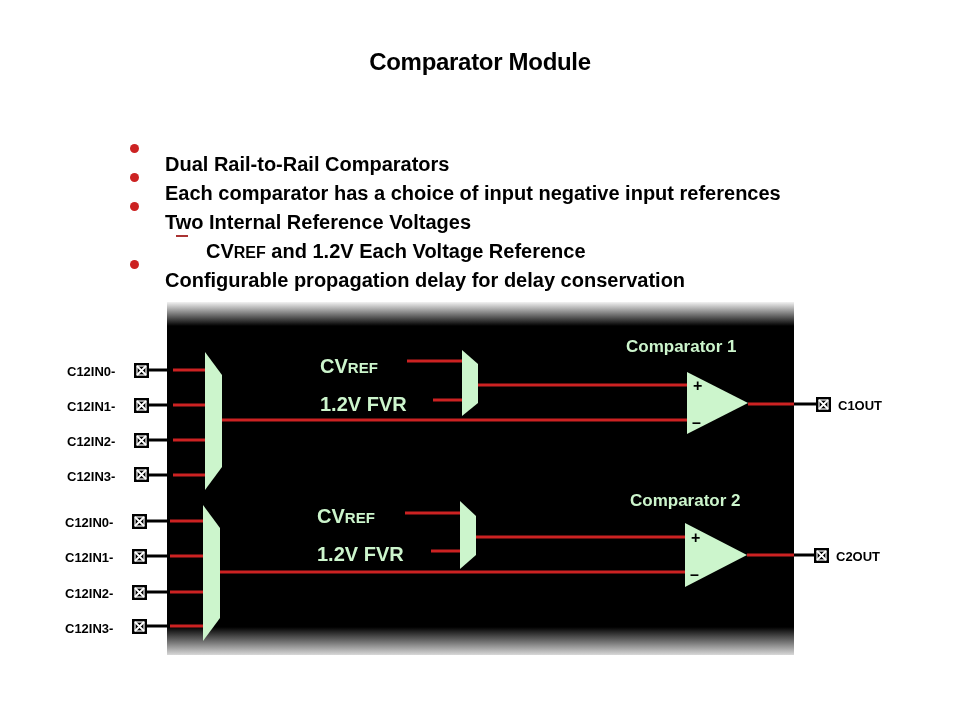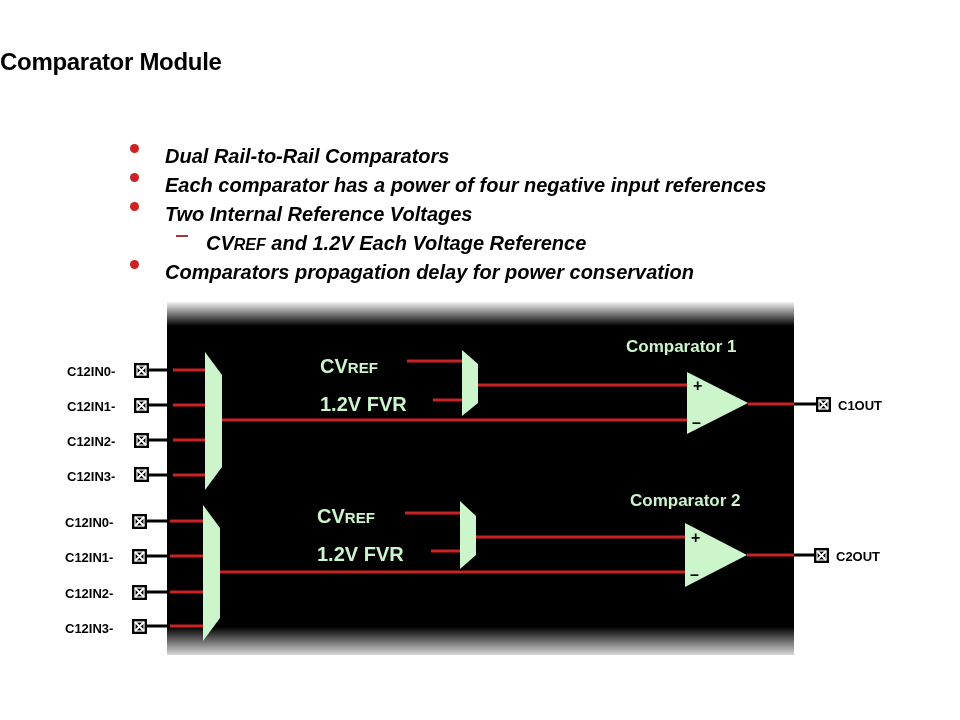--- a/index.html
+++ b/index.html
@@ -1,54 +1,54 @@
 <!DOCTYPE html>
 <html><head>
 <meta charset="utf-8">
 <style>
   html, body { margin:0; padding:0; background:#ffffff; }
   body { width:960px; height:720px; position:relative; overflow:hidden;
          font-family:"Liberation Sans", sans-serif; color:#000; }
-  .title { position:absolute; left:0; width:960px; top:48px; 
+  .title { position:absolute; left:0; width:960px; top:48px; text-align:center;
            font-weight:bold; font-size:24px; letter-spacing:-0.3px; }
   .bullets { position:absolute; left:130px; top:137px; }
   .b { position:absolute; white-space:nowrap; font-weight:bold; font-size:20px; }
   .b .dot { position:absolute; left:0; top:7px; width:9px; height:9px; border-radius:50%; background:#cc2222; }
-  .b .txt { position:absolute; left:35px; top:8px;font-style:italic; }
+  .b .txt { position:absolute; left:35px; top:16px; }
   .b.sub .dash { position:absolute; left:46px; top:11px; width:12px; height:1.5px; background:#aa3333; }
   .b.sub .txt { left:76px; }
   .sc { font-size:16px; }
   .diagram { position:absolute; left:0; top:0; width:960px; height:720px; }
   .lbl { font-family:"Liberation Sans", sans-serif; font-weight:bold; }
 </style>
 </head>
 <body>
 
 <div class="title">Comparator Module</div>
 
 <div class="bullets">
   <div class="b" style="top:0px">
     <span class="dot"></span>
     <span class="txt">Dual Rail-to-Rail Comparators</span>
   </div>
   <div class="b" style="top:29px">
     <span class="dot"></span>
-    <span class="txt">Each comparator has a power of four negative input references</span>
+    <span class="txt">Each comparator has a choice of input negative input references</span>
   </div>
   <div class="b" style="top:58px">
     <span class="dot"></span>
     <span class="txt">Two Internal Reference Voltages</span>
   </div>
   <div class="b sub" style="top:87px">
     <span class="dash"></span>
     <span class="txt"><span>CV</span><span class="sc">REF</span><span> and 1.2V Each Voltage Reference</span></span>
   </div>
   <div class="b" style="top:116px">
     <span class="dot"></span>
-    <span class="txt">Comparators propagation delay for power conservation</span>
+    <span class="txt">Configurable propagation delay for delay conservation</span>
   </div>
 </div>
 
 <svg class="diagram" width="960" height="720" viewBox="0 0 960 720">
   <defs>
     <linearGradient id="topGrad" x1="0" y1="0" x2="0" y2="1">
       <stop offset="0" stop-color="#f2f2f2"></stop>
       <stop offset="1" stop-color="#000000"></stop>
     </linearGradient>
     <linearGradient id="botGrad" x1="0" y1="0" x2="0" y2="1">

